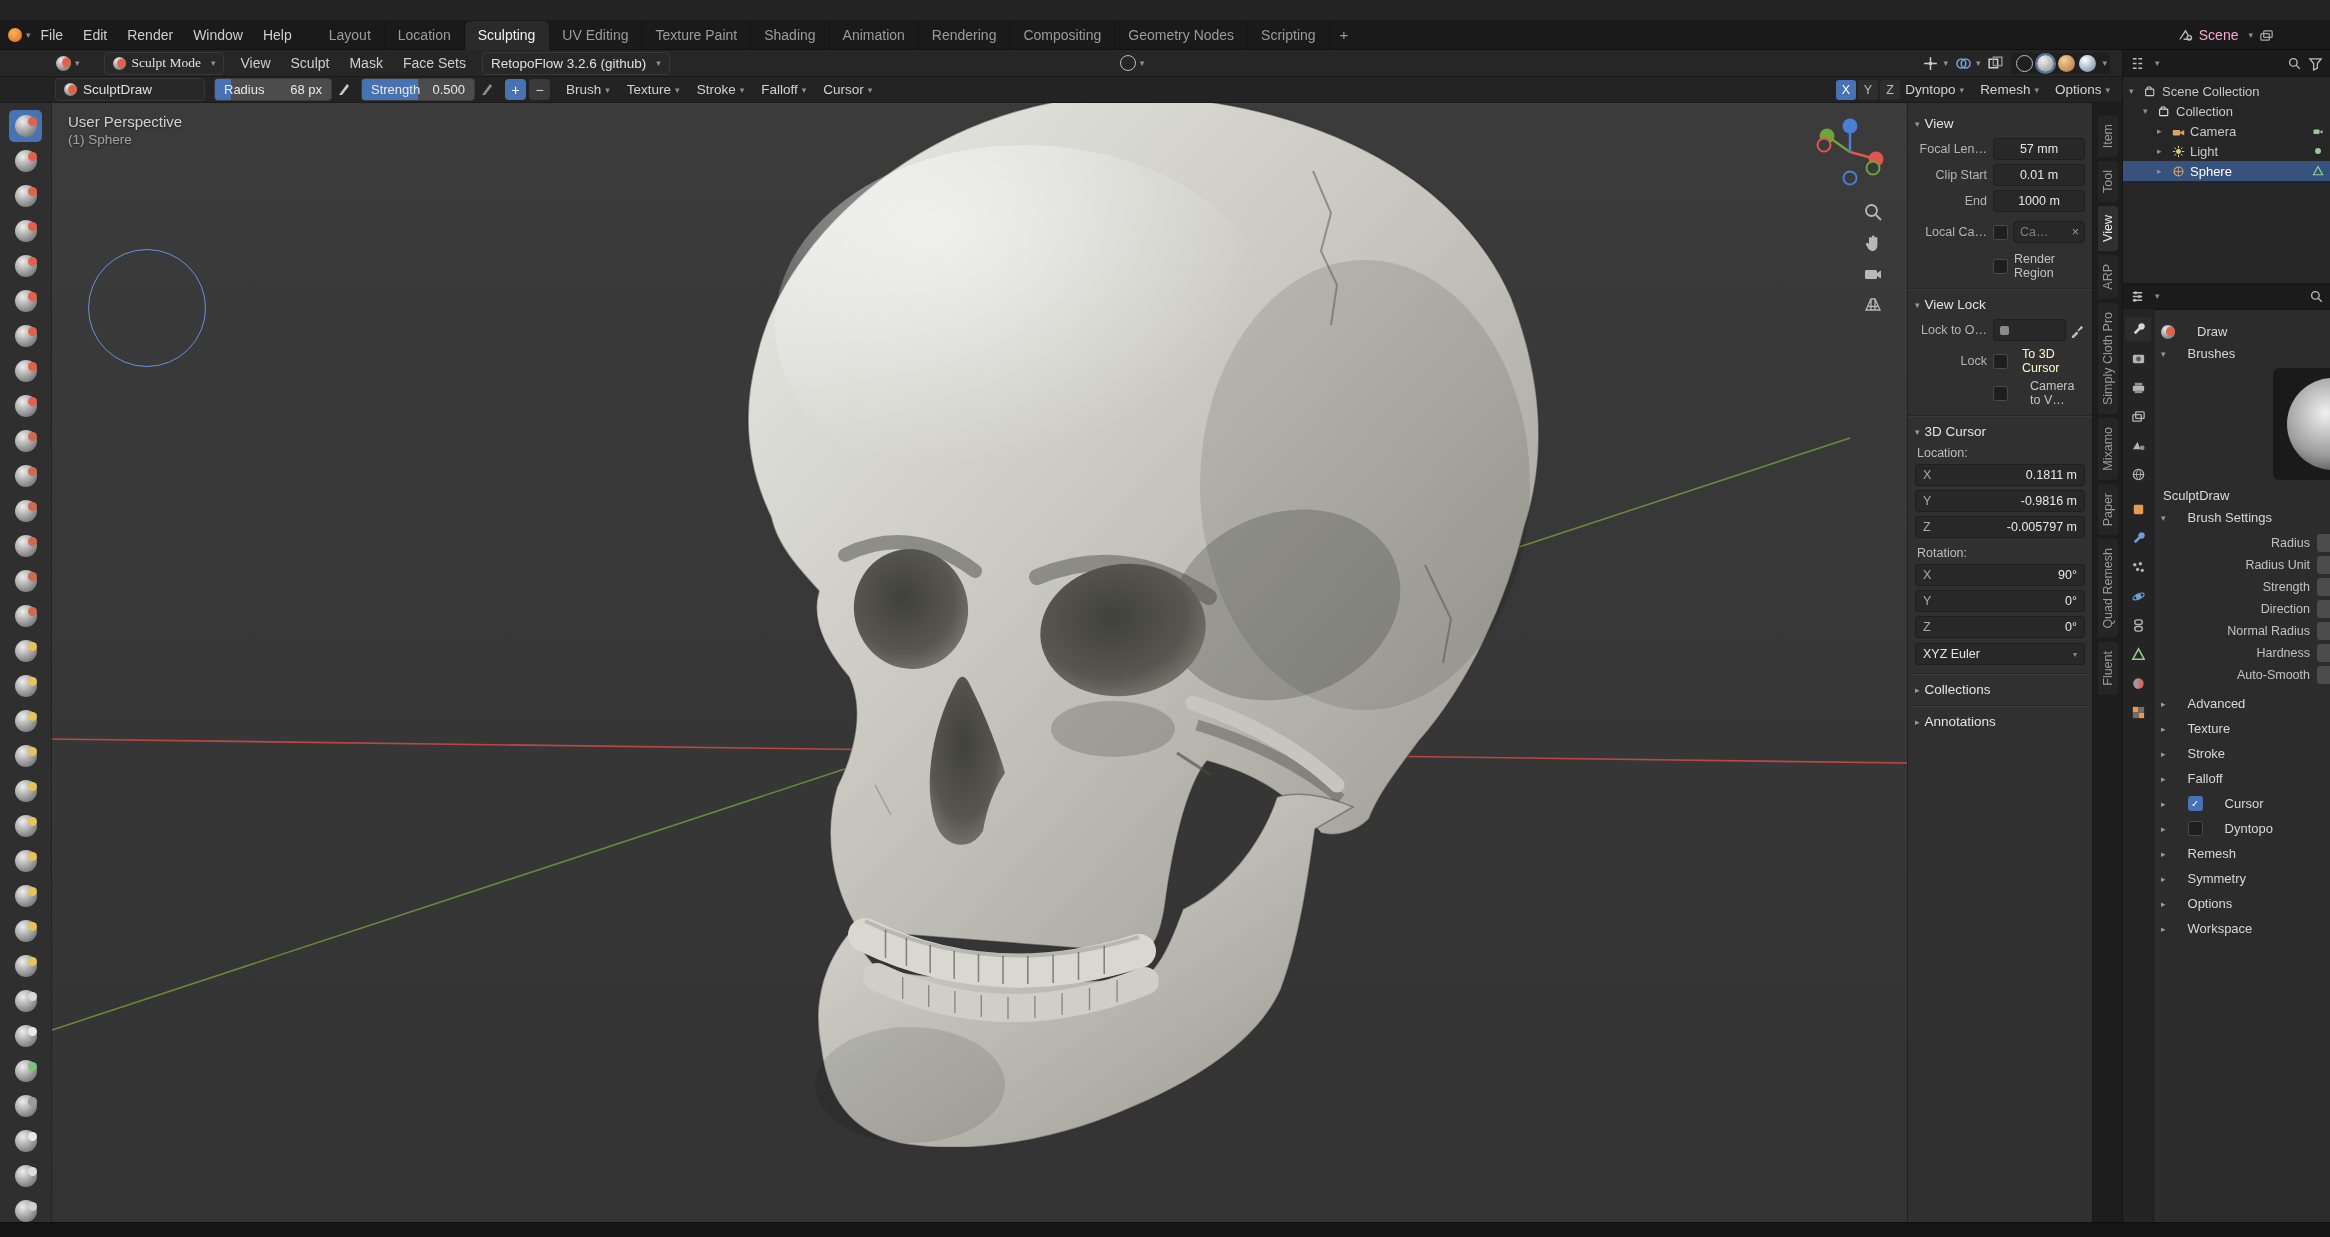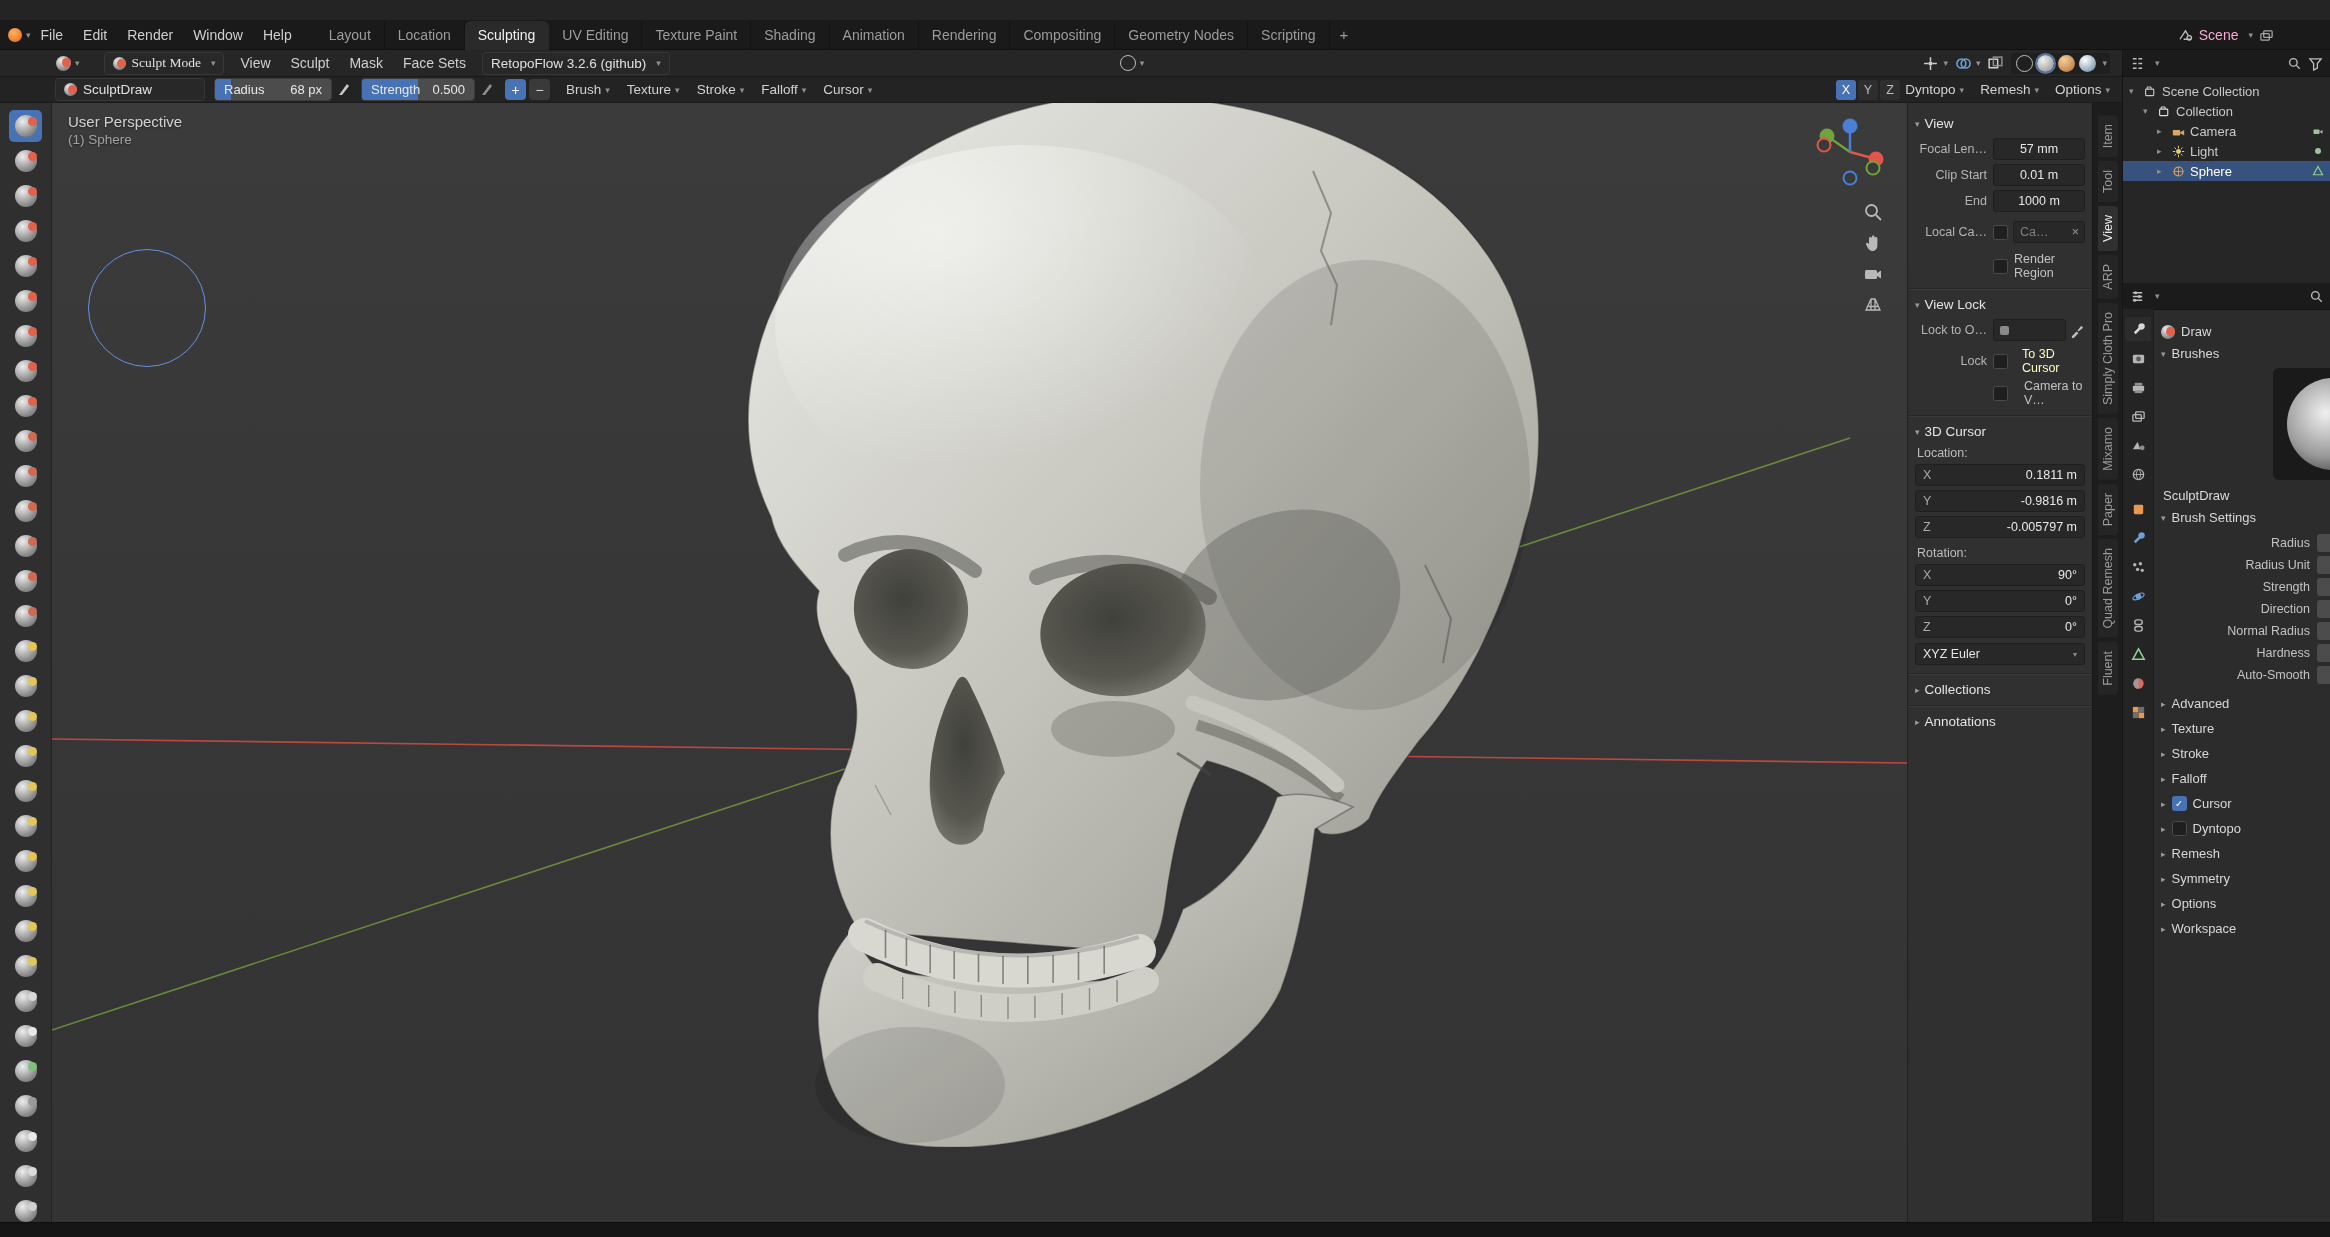--- a/index.html
+++ b/index.html
@@ -82,21 +82,21 @@
   .orow.selected{background:#37527c;color:#fff;}
   .orow .disc{font-size:9px;color:#8f8f8f;width:10px;}
   .orow .spacer{flex:1;}
   .mi{flex:none;}
 
   #props{position:absolute;left:0px;top:233px;width:208px;height:939px;background:#2c2c2c;}
   #proptabs{position:absolute;left:0;top:26px;width:30px;bottom:0;background:#242424;border-right:1px solid #1c1c1c;display:flex;flex-direction:column;align-items:center;padding-top:8px;gap:5px;}
   .ptab{width:26px;height:24px;display:flex;align-items:center;justify-content:center;border-radius:4px 0 0 4px;}
   .ptab.active{background:#2c2c2c;}
   #propbody{position:absolute;left:30px;top:26px;right:0;bottom:0;padding:8px 0 0 8px;overflow:hidden;}
-  .prop-sect{display:flex;align-items:center;gap:6px;font-size:13px;color:#d8d8d8;margin:7px 0;}
+  .prop-sect{display:flex;align-items:center;gap:22px;font-size:13px;color:#d8d8d8;margin:7px 0;}
   .prop-sect .c{font-size:9px;color:#9a9a9a;}
   .set-row{display:flex;align-items:center;justify-content:flex-end;height:22px;font-size:12.5px;color:#c3c3c3;}
   .set-row .sliver{width:14px;height:18px;background:#4c4c4c;border-radius:3px 0 0 3px;margin-left:7px;flex:none;}
 </style>
 </head>
 <body>
 
 <div id="root">
 
 
@@ -512,21 +512,21 @@
         </svg>
     </div>
     <div class="np-row" style="margin-top:6px;">
       <div class="np-lab">Lock</div>
       <span class="cb"></span>
       <span style="margin-left:14px;font-size:12.5px;color:#fef9c3;">To 3D Cursor</span>
     </div>
     <div class="np-row">
       <div class="np-lab"></div>
       <span class="cb"></span>
-      <span style="margin-left:16px;font-size:12.5px;color:#c3c3c3;">Camera to V…</span>
+      <span style="margin-left:22px;font-size:12.5px;color:#c3c3c3;">Camera to V…</span>
     </div>
 
     <div class="np-sep"></div>
     <div class="sect-head">
         <span class="c">▾</span>
         <span>3D Cursor</span>
       </div>
     <div class="small-lab">Location:</div>
     <div class="np-row">
         <div class="vec-field">

